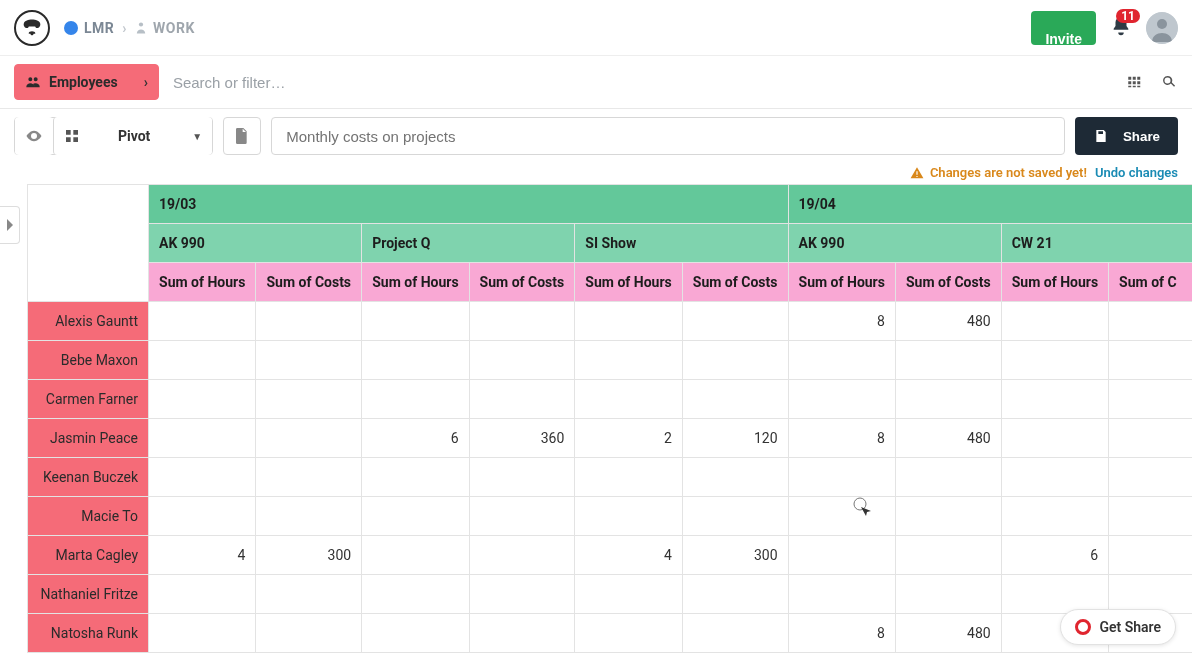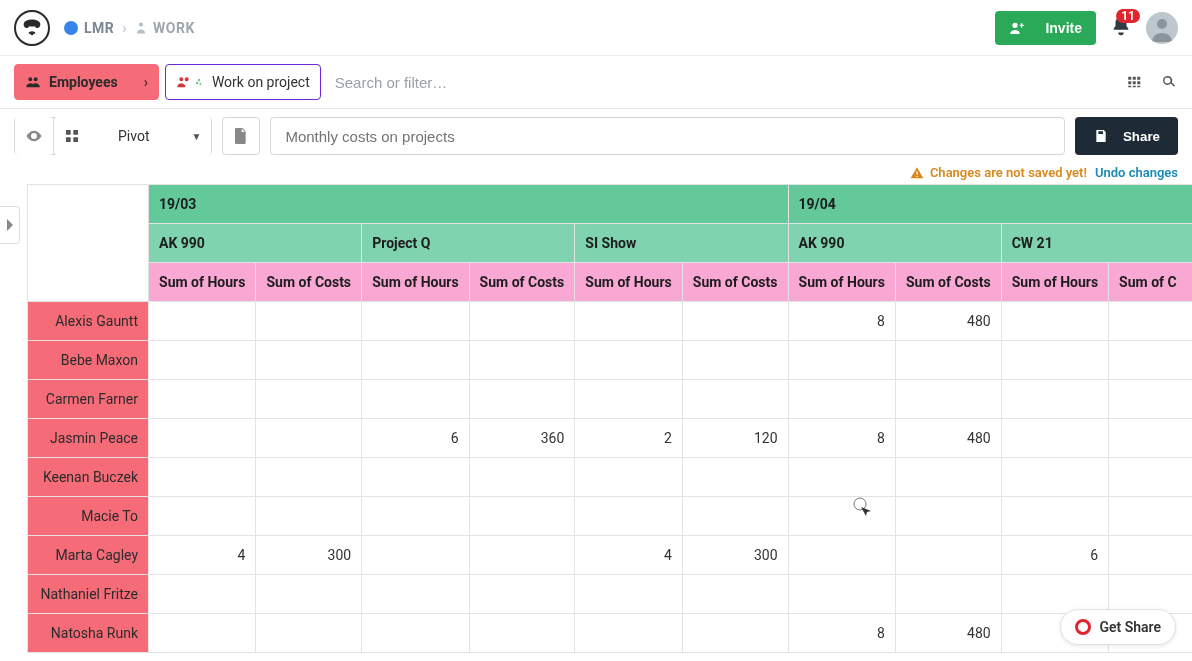--- a/index.html
+++ b/index.html
@@ -35,21 +35,21 @@
   .breadcrumb .crumb { display: inline-flex; align-items: center; gap: 6px; }
   .crumb.lmr { color: #7b8794; }
   .crumb .bc-dot { width:14px; height:14px; border-radius:50%; background:#3585ea; display:inline-block; }
   .crumb.work { color:#9fa6ad; }
   .crumb .bc-person { width:12px; height:14px; display:inline-block; }
   .breadcrumb .chev { color:#c1c7cd; }
   .topbar .spacer { flex:1; }
   .btn-invite {
     background:#2aa958; color:#fff; border:none; border-radius:4px;
     height:34px; padding:0 14px; display:inline-flex; align-items:center; gap:20px;
-    font-weight:700; font-size:14px; cursor:pointer;
+    font-weight:700; font-size:14px; cursor:pointer;flex-direction:column;
   }
   .bell-wrap { position:relative; margin:0 14px; cursor:pointer; }
   .bell-wrap svg { width:22px; height:22px; fill:#2f3b45; }
   .badge {
     position:absolute; top:-6px; right:-8px; background:#e0252f; color:#fff;
     border-radius:10px; font-size:12px; font-weight:700; padding:1px 5px; line-height:12px;
   }
   .user-avatar { width:32px; height:32px; border-radius:50%; background:#cfd6dc; overflow:hidden; cursor:pointer; }
 
   
@@ -82,21 +82,21 @@
     padding:8px 14px 8px 14px;
   }
   .btn, .btn-group {
     border:1px solid #d7d7d7; border-radius:4px; background:#fff;
     height:38px; display:inline-flex; align-items:center;
   }
   .btn { padding:0 10px; cursor:pointer; gap:8px; }
   .btn-group .btn { border:none; }
   .btn-group .btn + .btn { border-left:1px solid #d7d7d7; }
   .btn.eye svg { width:18px; height:18px; fill:#888; }
-  .btn.pivot { font-weight:400; color:#333;gap:38px; }
+  .btn.pivot { font-weight:700; color:#333;gap:38px; }
   .btn.pivot .caret { margin-left:4px; font-size:10px; color:#555; }
   .btn.doc svg { width:16px; height:20px; fill:#888; }
   .report-name {
     flex:1; border:1px solid #d7d7d7; border-radius:4px; height:38px;
     padding:0 14px; font-size:15px; color:#737373; outline:none;
     display:flex; align-items:center;
   }
   .btn.share {
     background:#1e2a36; color:#fff; border:none; font-weight:700;
     padding:0 18px; gap:14px;
@@ -218,29 +218,20 @@
   </div>
 </div>
 
 <div class="filterbar">
   <div class="pill red">
     <svg class="mini-icon" viewBox="0 0 24 24">
         <path fill="#2b2b2b" d="M8 11a3 3 0 100-6 3 3 0 000 6zm8 0a3 3 0 100-6 3 3 0 000 6zM2 19c0-3 3-5 6-5s6 2 6 5v1H2zm12 1v-1c0-2-1-3-2-4 1-.5 2-1 4-1 3 0 6 2 6 5v1z"></path>
       </svg>
     <span>Employees</span>
     <span class="go-chev">›</span>
-  </div>
-  <div class="pill">
-    <svg class="mini-icon" viewBox="0 0 24 24">
-        <path fill="#d23a3a" d="M8 11a3 3 0 100-6 3 3 0 000 6zm8 0a3 3 0 100-6 3 3 0 000 6zM2 19c0-3 3-5 6-5s6 2 6 5v1H2z"></path>
-      </svg>
-    <svg class="mini-icon" style="width:10px;height:10px;margin-left:-6px;" viewBox="0 0 24 24">
-        <path fill="#2aa958" d="M12 4l3 4h-2v3h-2V8H9zM5 14l3-4 1 2-2 2h3v2H5zm10 2h3l-3 4-3-4h3v-2h2z"></path>
-      </svg>
-    <span>Work on project</span>
   </div>
   <input class="search-input" placeholder="Search or filter…" style="">
   <div class="right-icons">
     <svg viewBox="0 0 24 24">
         <path d="M3 5h4v4H3zm6 0h4v4H9zm6 0h4v4h-4zM3 11h4v4H3zm6 0h4v4H9zm6 0h4v4h-4zM3 17h4v2H3zm6 0h4v2H9zm6 0h4v2h-4z"></path>
       </svg>
     <svg viewBox="0 0 24 24">
         <path d="M10 4a6 6 0 104.47 10.03l4.25 4.25 1.41-1.41-4.25-4.25A6 6 0 0010 4zm0 2a4 4 0 110 8 4 4 0 010-8z"></path>
       </svg>
   </div>

